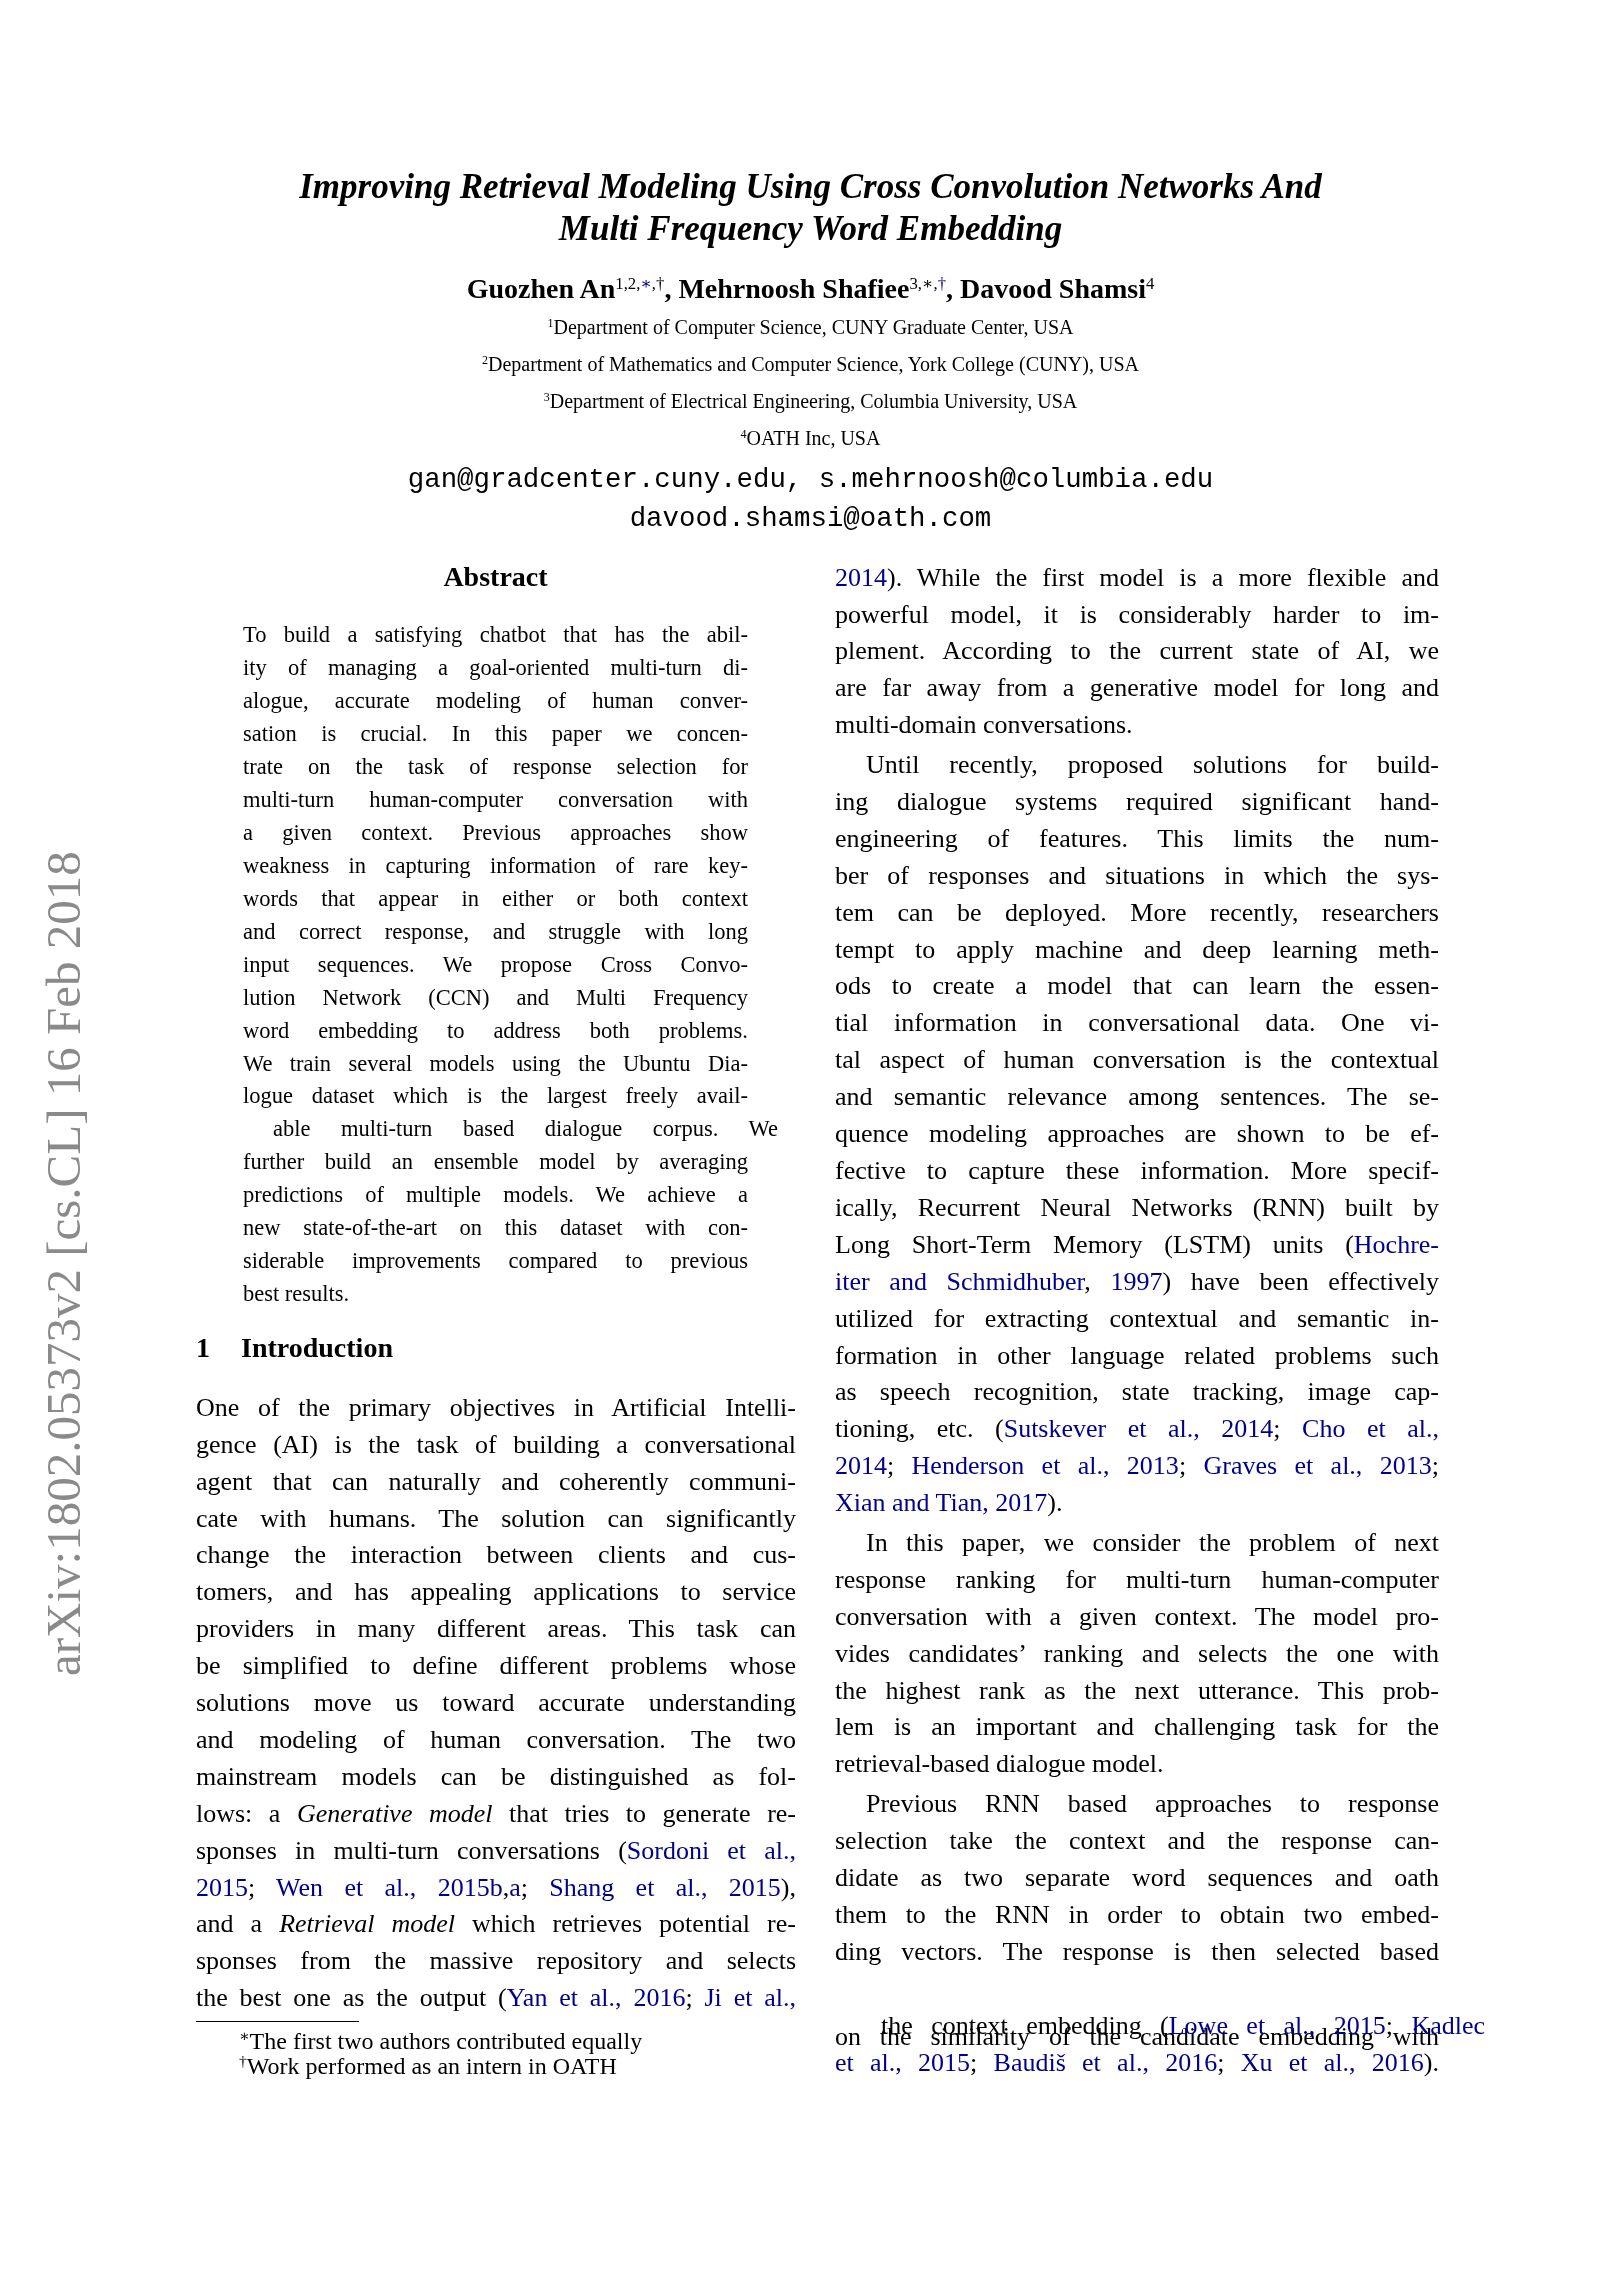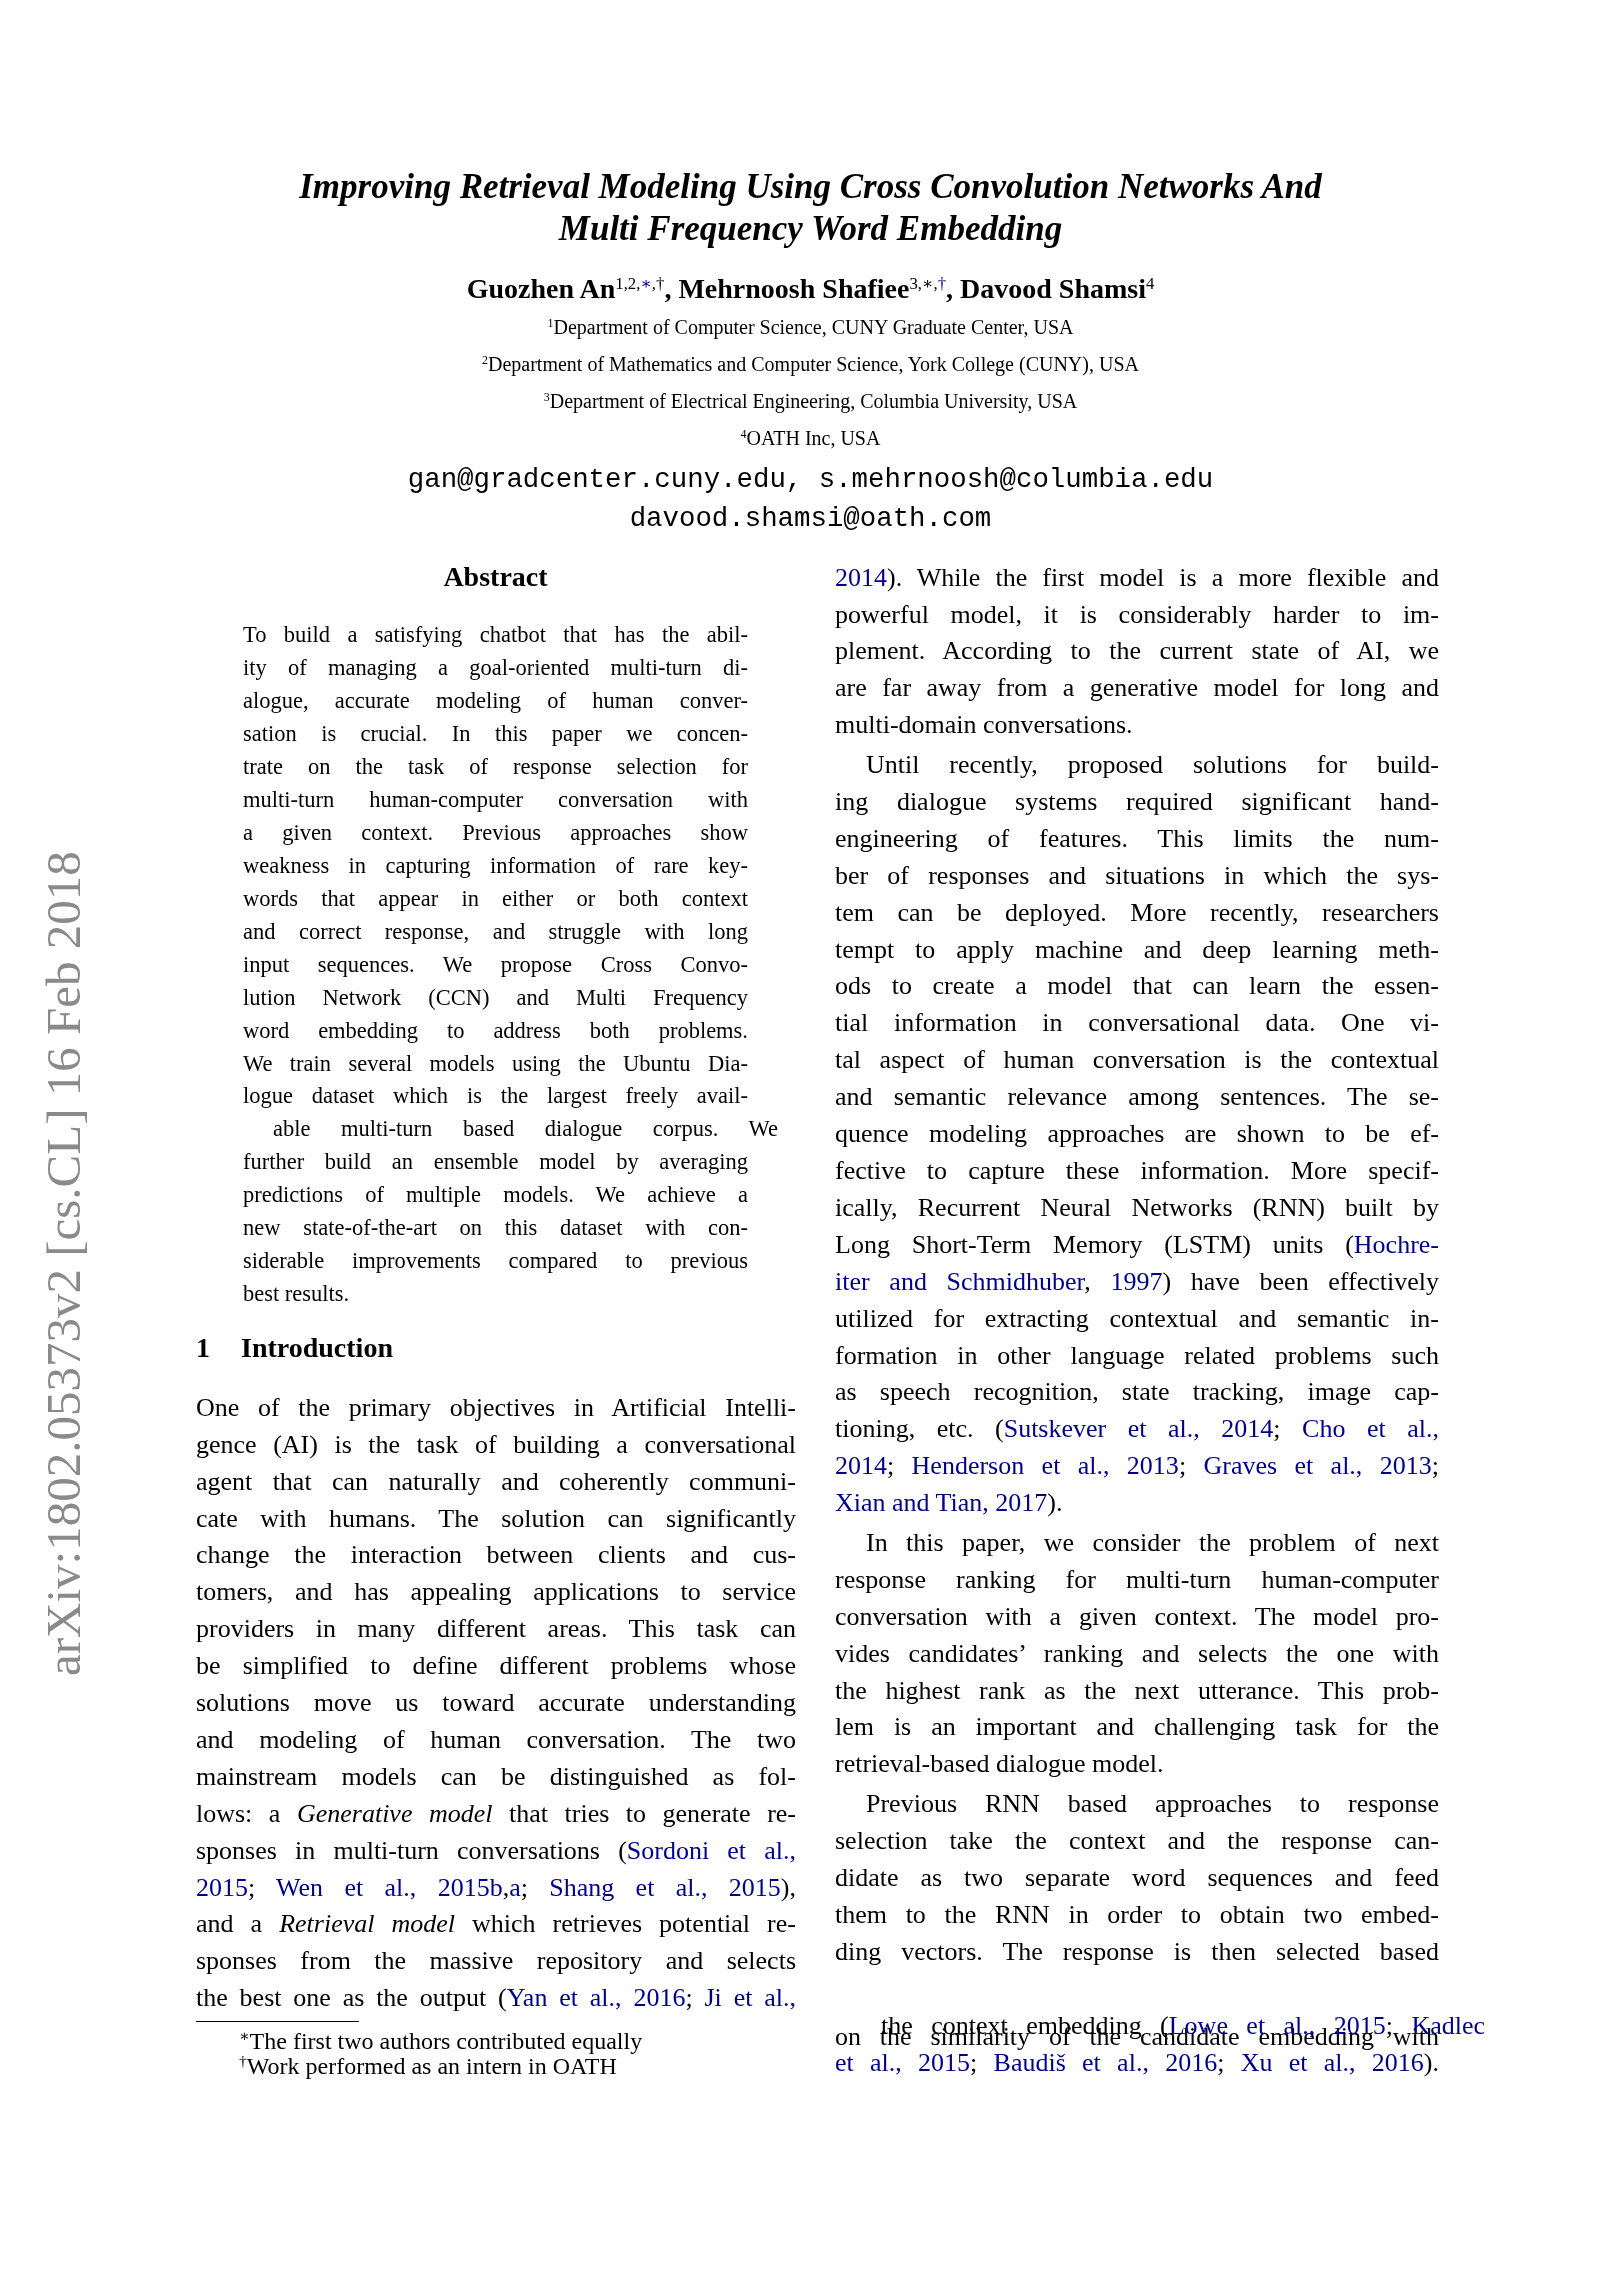--- a/index.html
+++ b/index.html
@@ -128,21 +128,21 @@
     <div class="line col-right last" style="top: 1487px;"><span class="link">Xian and Tian, 2017</span><span>).</span></div>
     <div class="line col-right indent" style="top: 1527px;"><span>In this paper, we consider the problem of next</span></div>
     <div class="line col-right" style="top: 1564px;"><span>response ranking for multi-turn human-computer</span></div>
     <div class="line col-right" style="top: 1601px;"><span>conversation with a given context. The model pro-</span></div>
     <div class="line col-right" style="top: 1638px;"><span>vides candidates’ ranking and selects the one with</span></div>
     <div class="line col-right" style="top: 1675px;"><span>the highest rank as the next utterance. This prob-</span></div>
     <div class="line col-right" style="top: 1711px;"><span>lem is an important and challenging task for the</span></div>
     <div class="line col-right last" style="top: 1748px;"><span>retrieval-based dialogue model.</span></div>
     <div class="line col-right indent" style="top: 1788px;"><span>Previous RNN based approaches to response</span></div>
     <div class="line col-right" style="top: 1825px;"><span>selection take the context and the response can-</span></div>
-    <div class="line col-right" style="top: 1862px;"><span>didate as two separate word sequences and feed</span></div>
+    <div class="line col-right" style="top: 1862px;"><span>didate as two separate word sequences and oath</span></div>
     <div class="line col-right" style="top: 1899px;"><span>them to the RNN in order to obtain two embed-</span></div>
     <div class="line col-right" style="top: 1936px;"><span>ding vectors. The response is then selected based</span></div>
     <div class="line col-right" style="top: 1973px; margin-top: 48px;"><span>on the similarity of the candidate embedding with</span></div>
     <div class="line col-right" style="top: 2010px; margin-left: 46px;"><span>the context embedding (</span><span class="link">Lowe et al., 2015</span><span>; </span><span class="link">Kadlec</span></div>
     <div class="line col-right" style="top: 2047px;"><span class="link">et al., 2015</span><span>; </span><span class="link">Baudiš et al., 2016</span><span>; </span><span class="link">Xu et al., 2016</span><span>).</span></div>
   </div>
 
 <div class="fn-rule"></div>
 <div class="fn" style="top:2029px"><sup>∗</sup><span>The first two authors contributed equally</span></div>
 <div class="fn" style="top:2054px"><sup>†</sup><span>Work performed as an intern in OATH</span></div>

